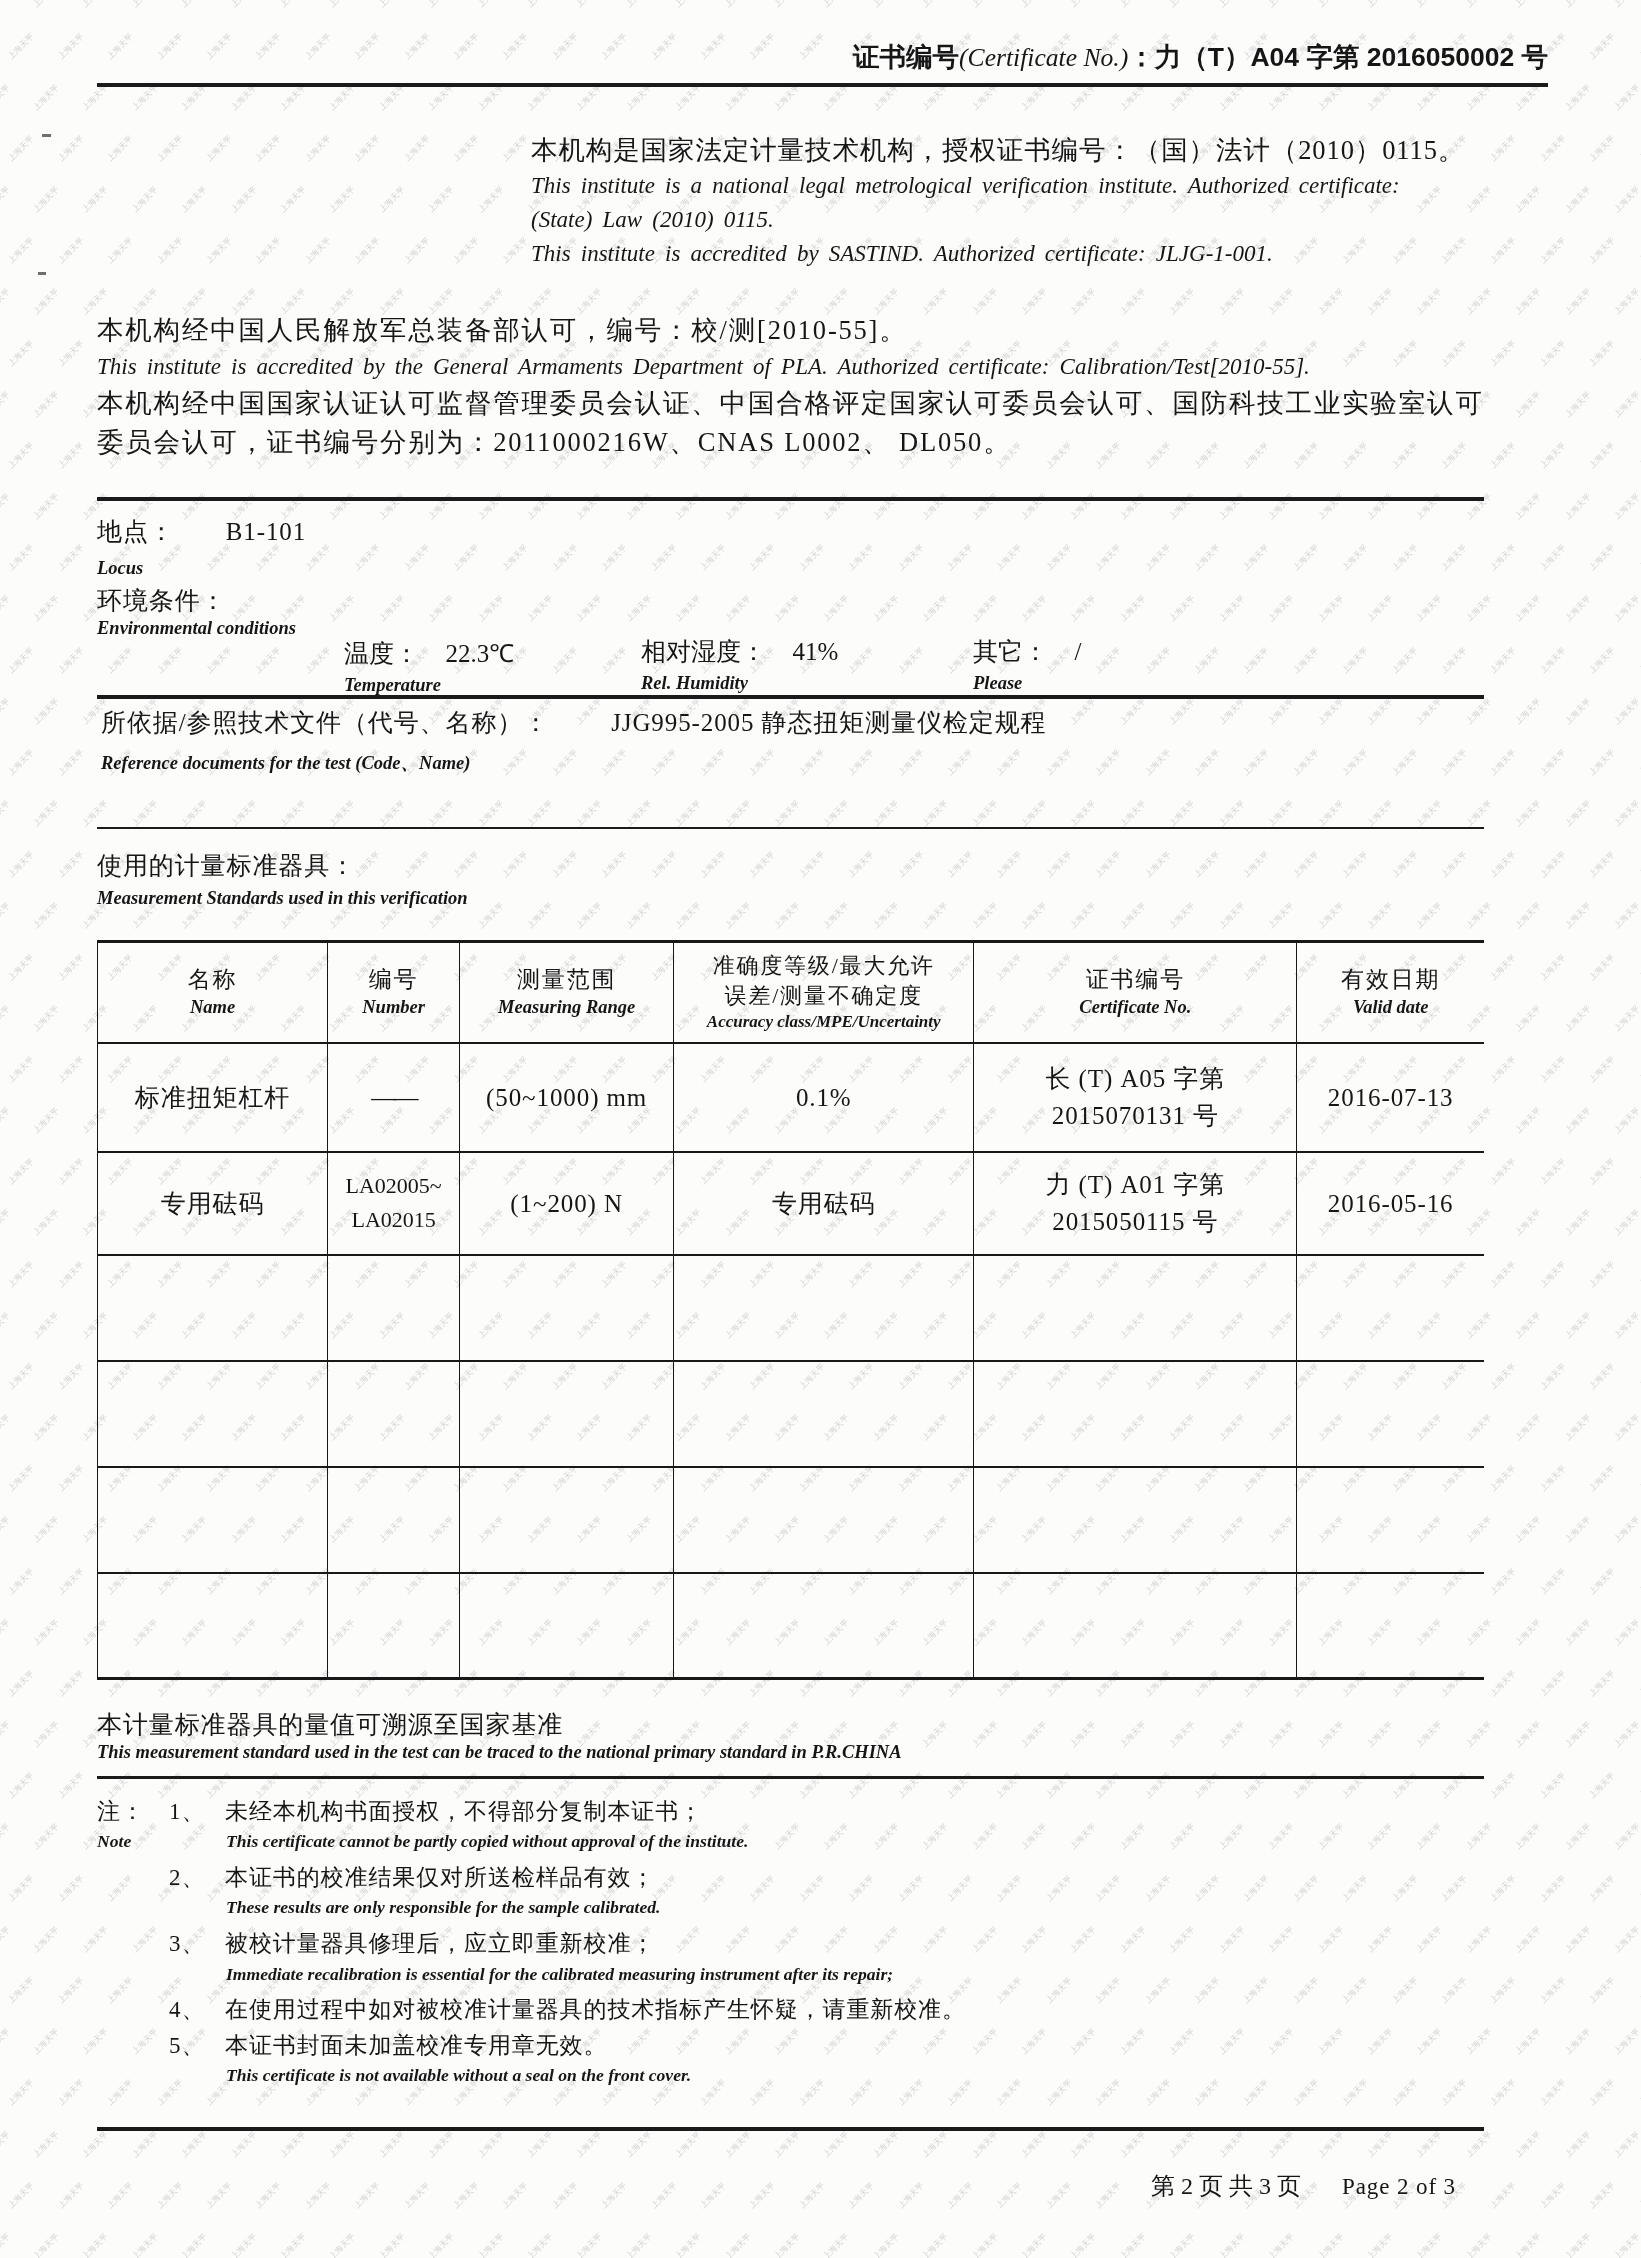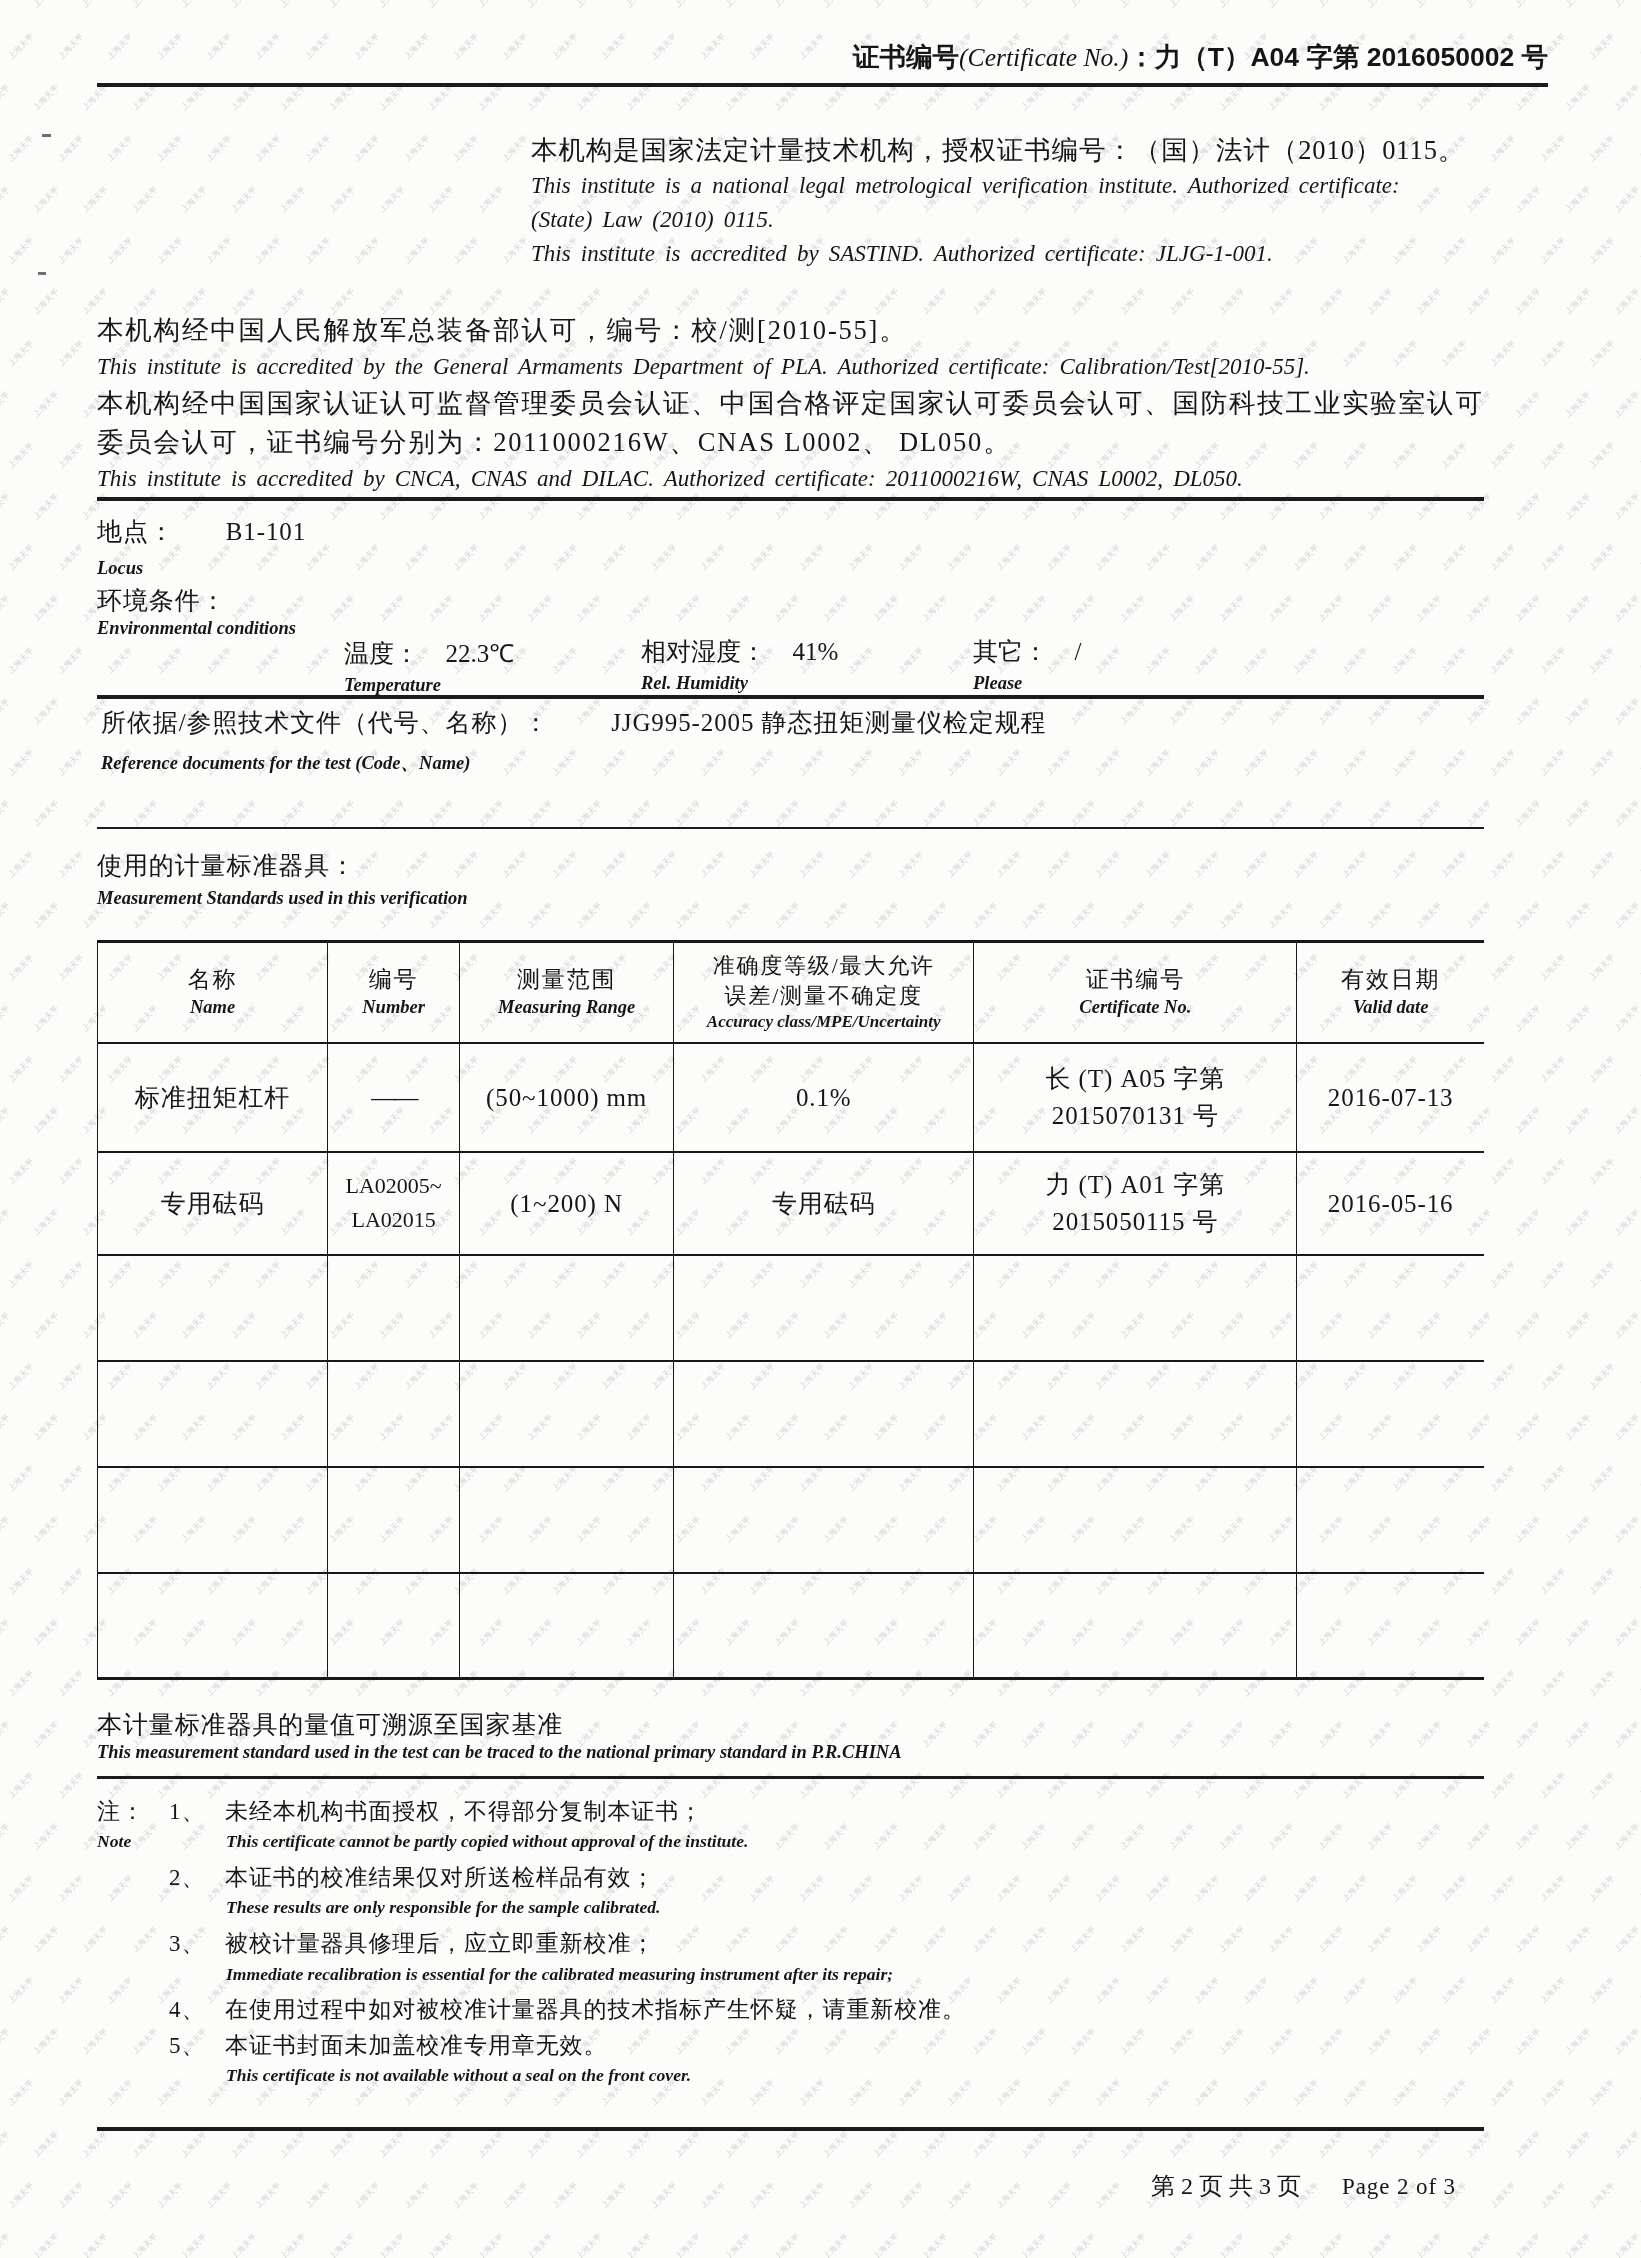--- a/index.html
+++ b/index.html
@@ -1634,21 +1634,20 @@
     <div class="en-line">This institute is a national legal metrological verification institute.  Authorized certificate:
 (State) Law (2010) 0115.</div>
     <div class="en-line">This institute is accredited by SASTIND. Authorized certificate: JLJG-1-001.</div>
   </div>
 
   <div class="accred">
     <div class="cn-line">本机构经中国人民解放军总装备部认可，编号：校/测[2010-55]。</div>
     <div class="en-line">This institute is accredited by the General Armaments Department of PLA. Authorized certificate: Calibration/Test[2010-55].</div>
     <div class="cn-line">本机构经中国国家认证认可监督管理委员会认证、中国合格评定国家认可委员会认可、国防科技工业实验室认可
 委员会认可，证书编号分别为：2011000216W、CNAS L0002、 DL050。</div>
-    <div class="en-line">This institute is accredited by CNCA, CNAS and DILAC. Authorized certificate: 2011000216W, CNAS L0002, DL050.</div>
   </div>
 
   <div class="rule rule-cond-top"></div>
 
   <div class="sec-cn" style="left:97px; top:515px;">
     <span>地点：</span><span class="loc-val">B1-101</span>
   </div>
   <div class="sec-en" style="left:97px; top:558px;">Locus</div>
   <div class="sec-cn" style="left:97px; top:584px;">环境条件：</div>
   <div class="sec-en" style="left:97px; top:618px;">Environmental conditions</div>

